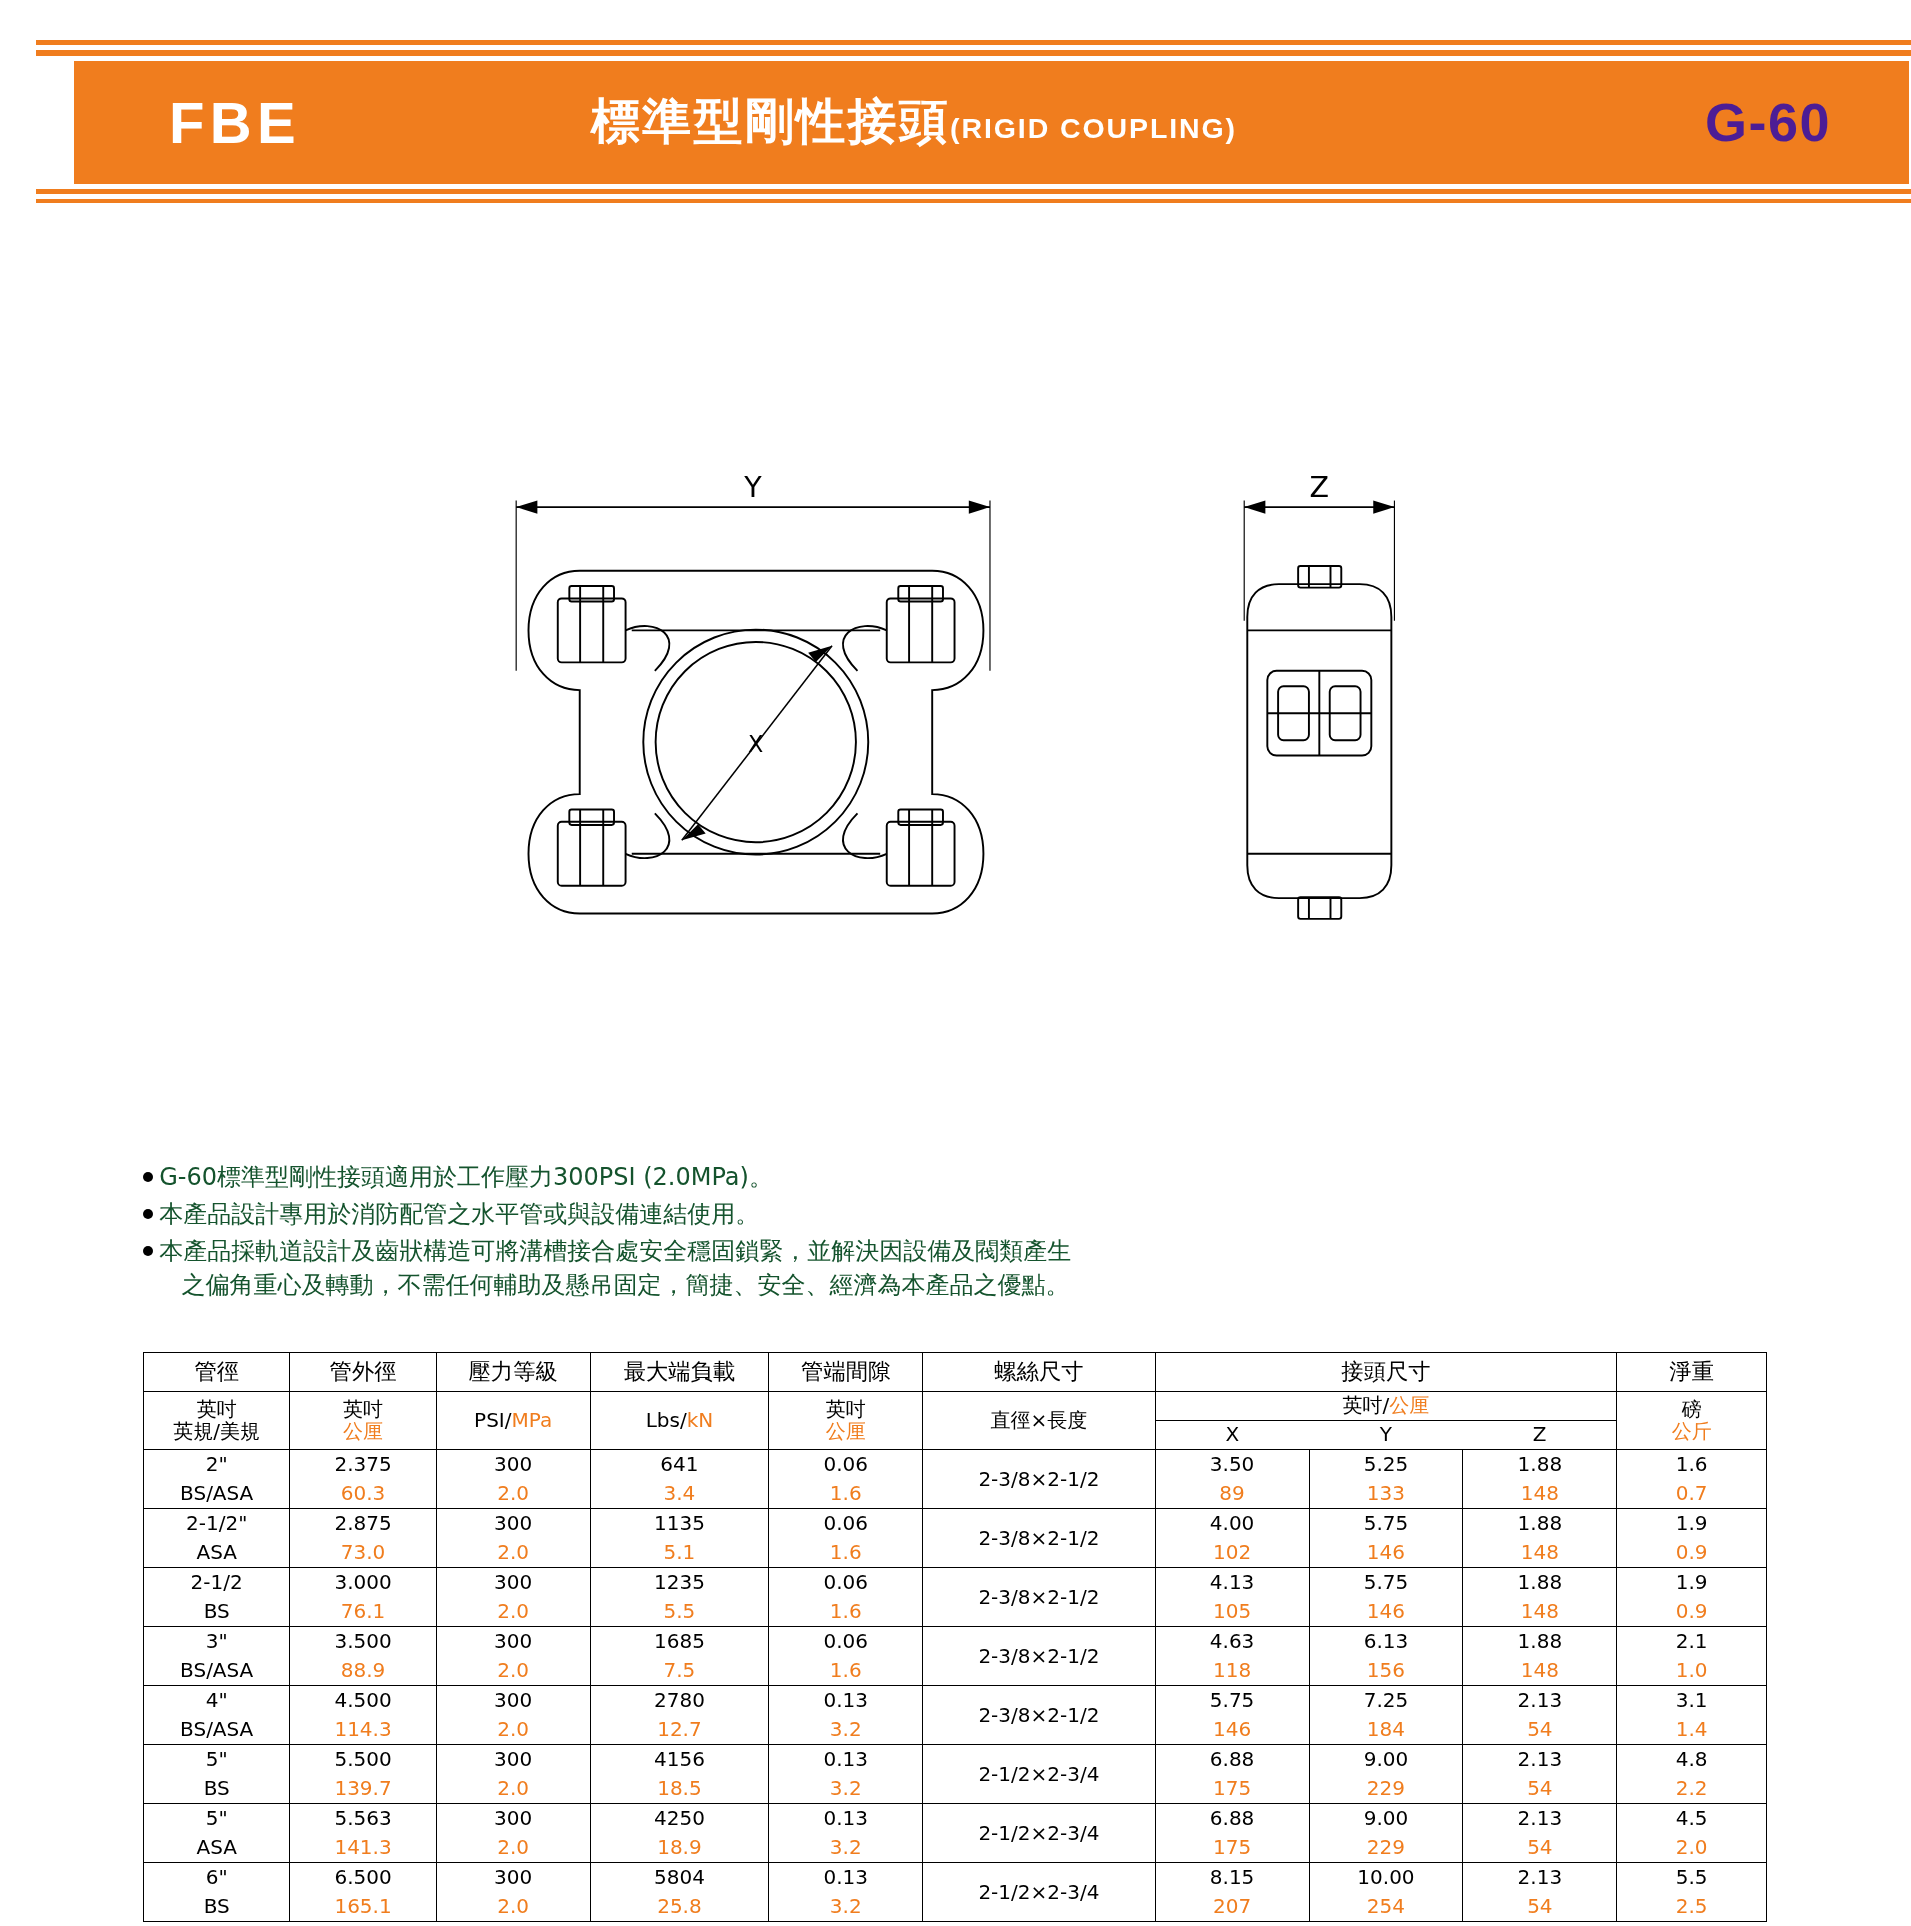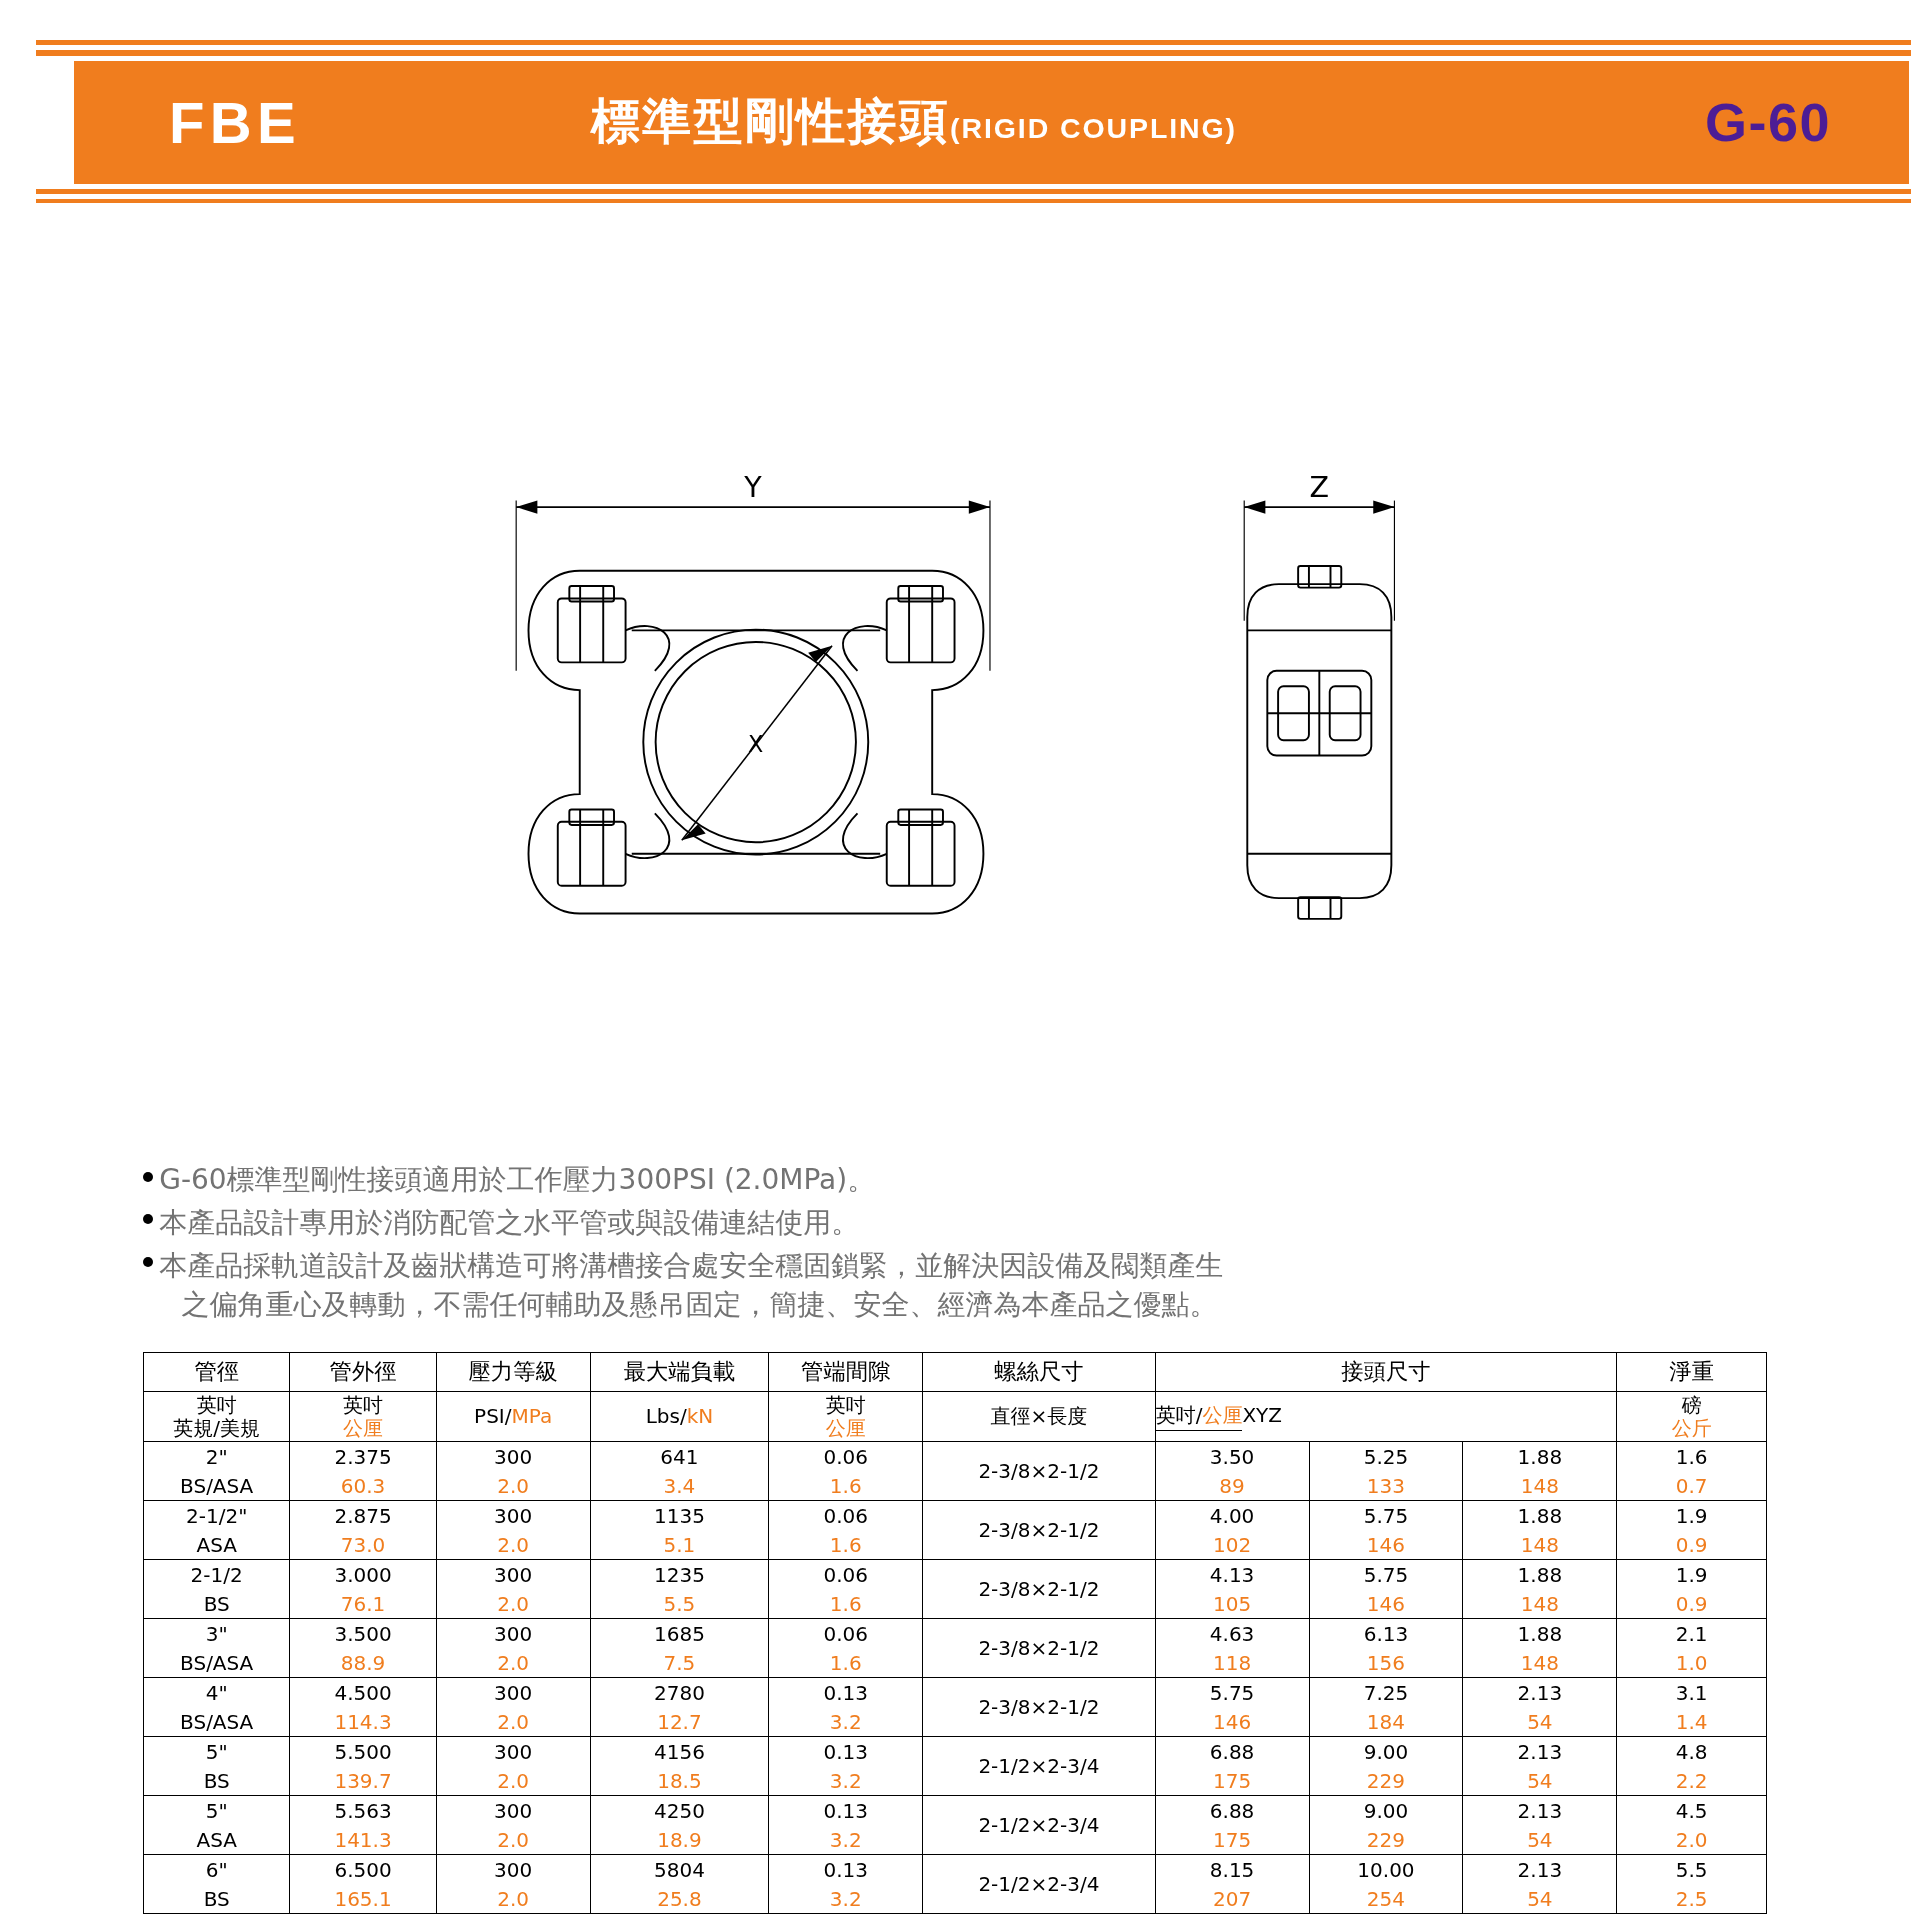--- a/index.html
+++ b/index.html
@@ -48,21 +48,21 @@
   .hdr-l3{height:5px;margin-top:5.4px;}
   .hdr-l4{height:4.6px;margin-top:4.6px;}
 
   
   .drawing{position:absolute;left:0;top:455px;width:1911px;height:501px;}
 
   
   .notes{
     position:absolute;left:143px;top:1160px;width:1637px;
     font-family:"DejaVu Sans", sans-serif;
-    font-size:28px;line-height:1.42;color:#737373;
+    font-size:24px;line-height:1.42;color:#14532d;
   }
   .note-row{display:flex;align-items:flex-start;margin-bottom:3.1px;}
   .bullet{
     width:10px;height:10px;border-radius:50%;background:#000;
     margin-top:11.6px;margin-right:6.2px;flex:0 0 auto;
   }
   .note-text{flex:1;}
   .note-text .ind{display:block;padding-left:22.3px;}
 
   
@@ -257,21 +257,21 @@
     </td>
     <td>
       <span>Lbs</span><span>/</span><span class="orange">kN</span>
     </td>
     <td class="dblline">
       <div>英吋</div>
       <div class="orange">公厘</div>
     </td>
     <td>直徑×長度</td>
     <td colspan="3">
-      <div style="display:flex;">
+      <div style="display:flex;flex-direction:column;">
         <div style="border-bottom:1.2px solid #000;padding:2.3px 0 3.1px;">
           <span>英吋</span><span>/</span><span class="orange">公厘</span>
         </div>
         <div style="display:flex;padding:2.3px 0 3.1px;">
           <div style="flex:1;">X</div>
           <div style="flex:1;">Y</div>
           <div style="flex:1;">Z</div>
         </div>
       </div>
     </td>

